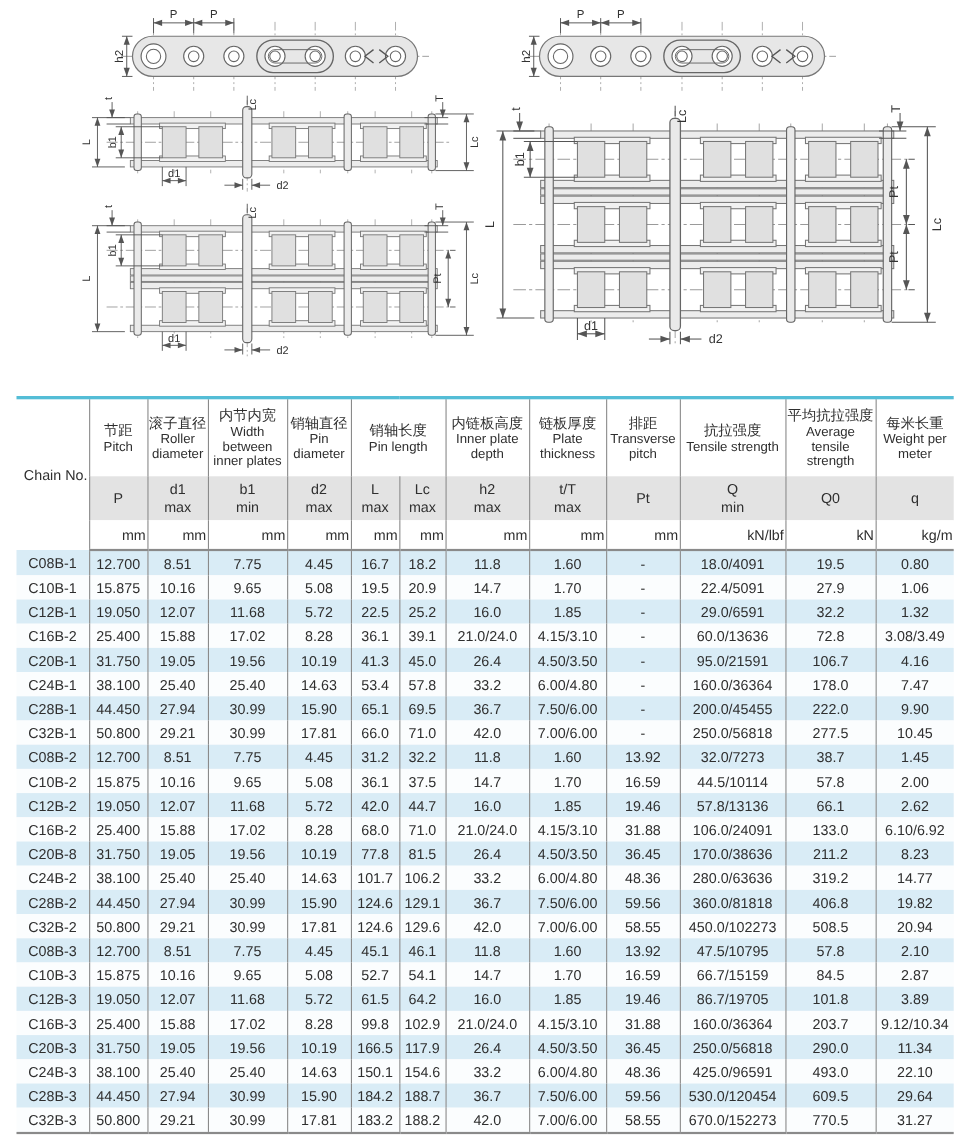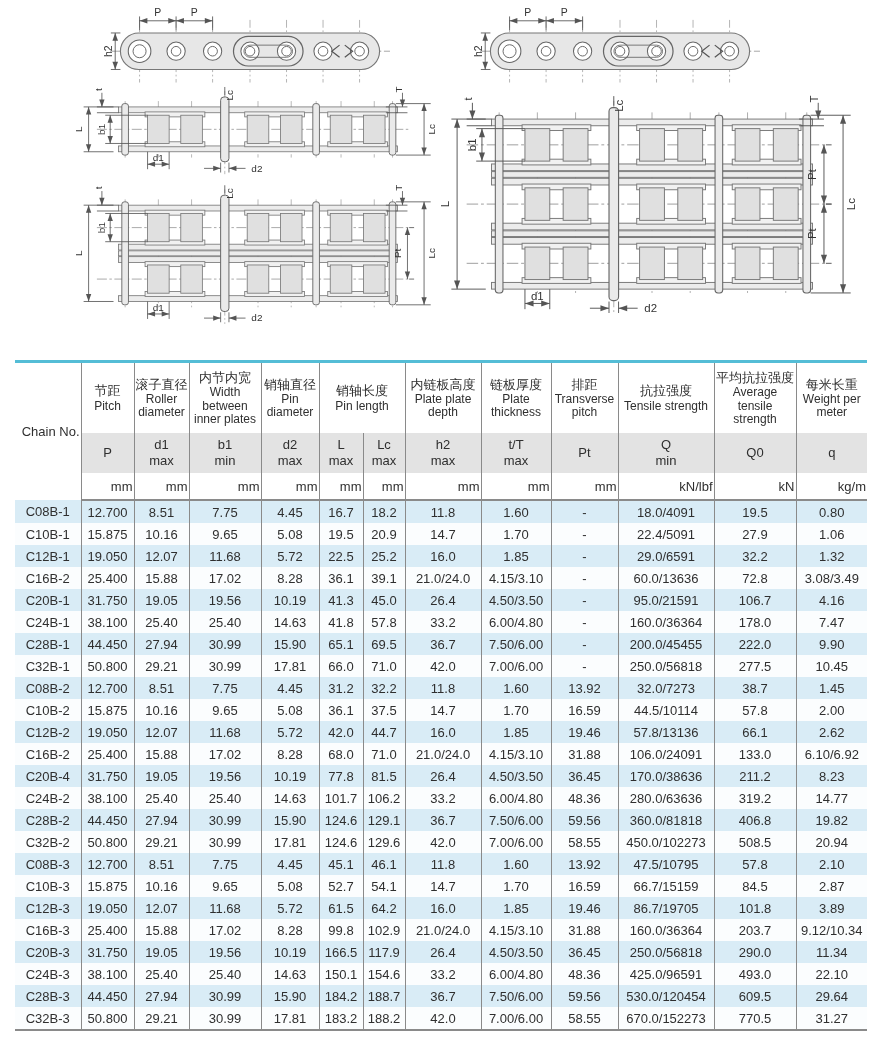--- a/index.html
+++ b/index.html
@@ -456,21 +456,21 @@
           <th colspan="1">
             <div class="cn">销轴直径</div>
             <div class="en">Pin diameter</div>
           </th>
           <th colspan="2">
             <div class="cn">销轴长度</div>
             <div class="en">Pin length</div>
           </th>
           <th colspan="1">
             <div class="cn">内链板高度</div>
-            <div class="en">Plate plate depth</div>
+            <div class="en">Inner plate depth</div>
           </th>
           <th colspan="1">
             <div class="cn">链板厚度</div>
             <div class="en">Plate thickness</div>
           </th>
           <th colspan="1">
             <div class="cn">排距</div>
             <div class="en">Transverse pitch</div>
           </th>
           <th colspan="1">
@@ -622,21 +622,21 @@
           <td>95.0/21591</td>
           <td>106.7</td>
           <td>4.16</td>
         </tr>
         <tr class="">
           <td>C24B-1</td>
           <td>38.100</td>
           <td>25.40</td>
           <td>25.40</td>
           <td>14.63</td>
-          <td>41.8</td>
+          <td>53.4</td>
           <td>57.8</td>
           <td>33.2</td>
           <td>6.00/4.80</td>
           <td>-</td>
           <td>160.0/36364</td>
           <td>178.0</td>
           <td>7.47</td>
         </tr>
         <tr class="alt">
           <td>C28B-1</td>
@@ -722,21 +722,21 @@
           <td>68.0</td>
           <td>71.0</td>
           <td>21.0/24.0</td>
           <td>4.15/3.10</td>
           <td>31.88</td>
           <td>106.0/24091</td>
           <td>133.0</td>
           <td>6.10/6.92</td>
         </tr>
         <tr class="alt">
-          <td>C20B-4</td>
+          <td>C20B-8</td>
           <td>31.750</td>
           <td>19.05</td>
           <td>19.56</td>
           <td>10.19</td>
           <td>77.8</td>
           <td>81.5</td>
           <td>26.4</td>
           <td>4.50/3.50</td>
           <td>36.45</td>
           <td>170.0/38636</td>

